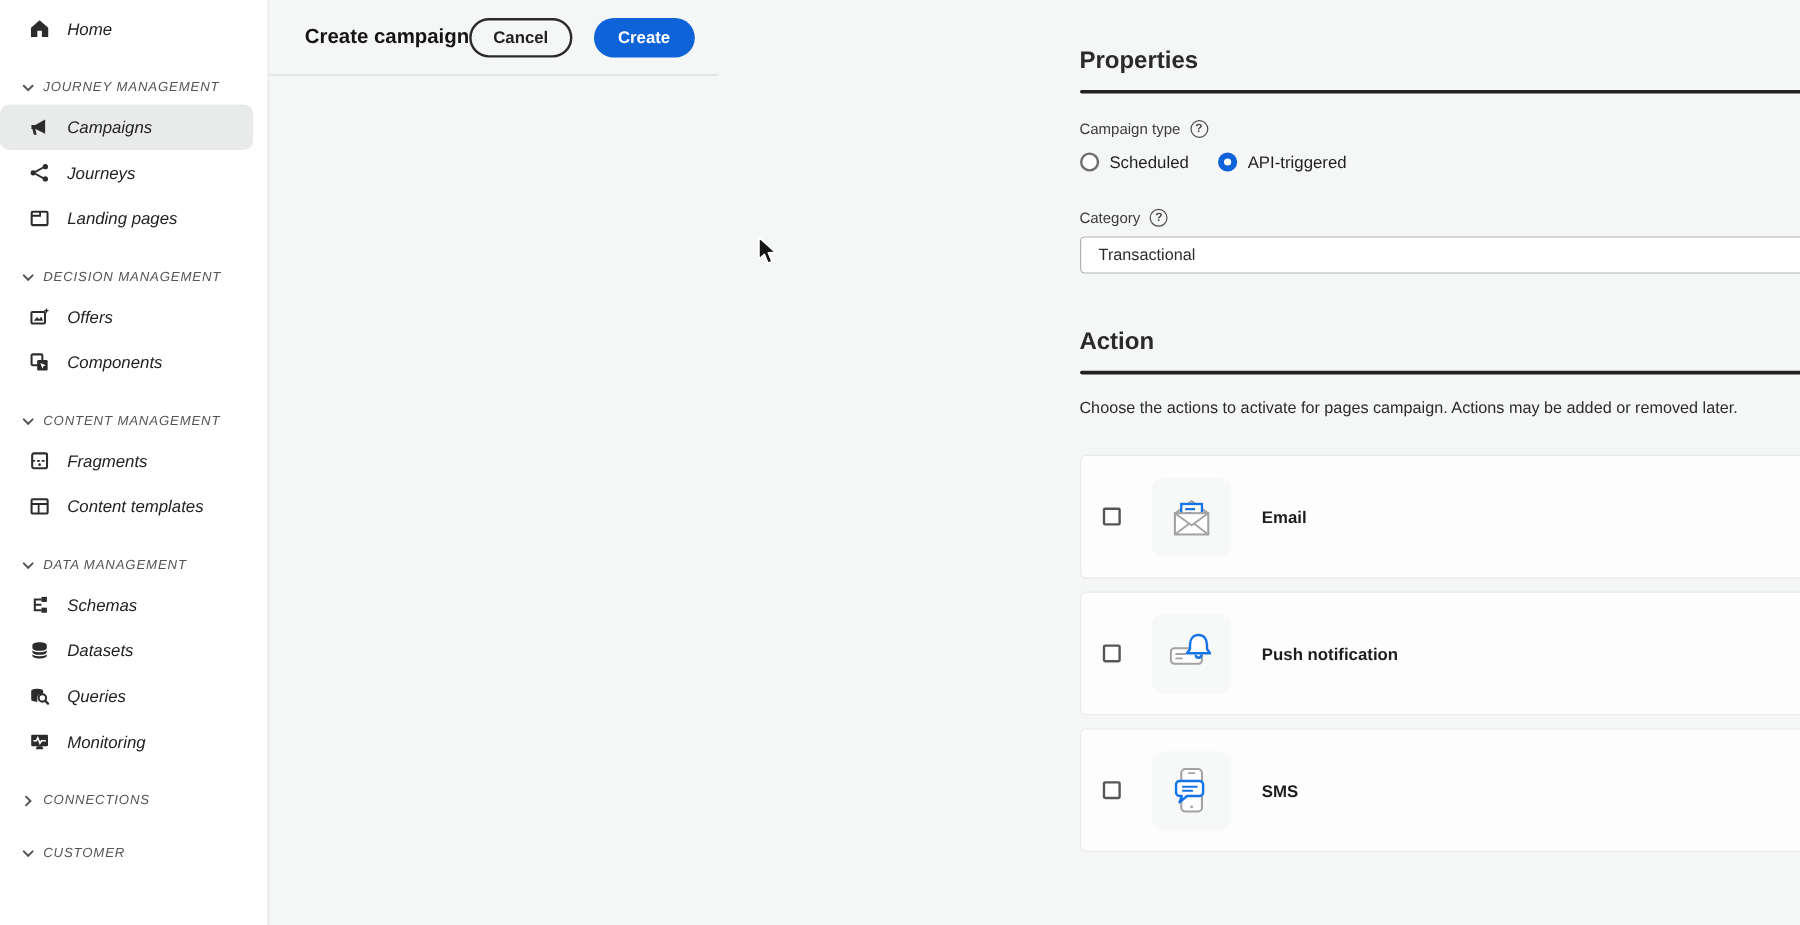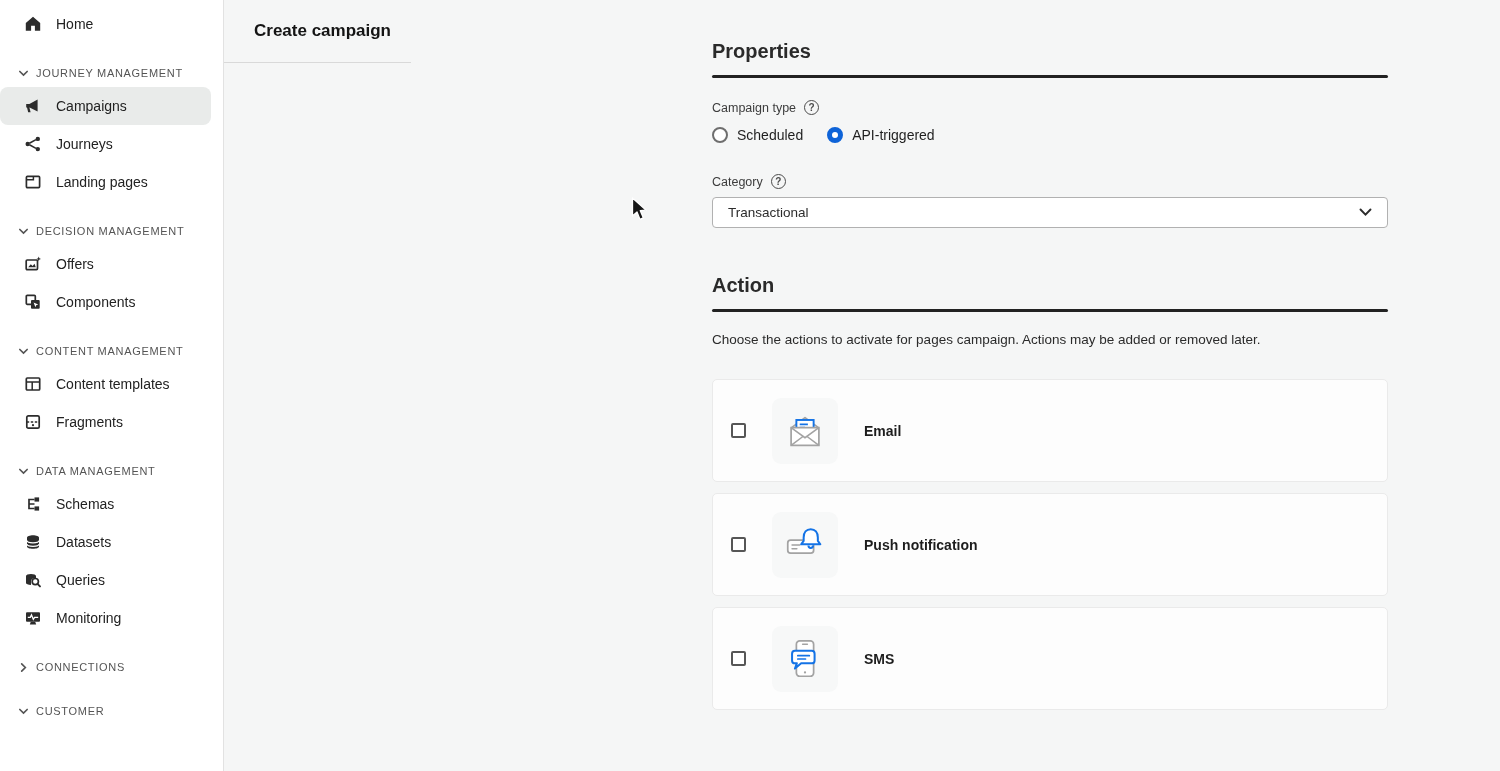--- a/index.html
+++ b/index.html
@@ -2,21 +2,21 @@
 <html><head>
 <meta charset="utf-8">
 <style>
   * { margin:0; padding:0; box-sizing:border-box; }
   html,body { width:1500px; height:771px; overflow:hidden; background:#fff;
     font-family:"Liberation Sans", sans-serif; }
   .app { position:relative; width:1500px; height:771px; display:flex; overflow:hidden; }
 
   
   .sidebar { width:224px; min-width:224px; height:771px; background:#ffffff;
-    border-right:1px solid #e2e2e2; padding-top:5px; }
+    border-right:1px solid #e2e2e2; padding-top:5px;font-style:italic; }
   .nav-item { height:38px; display:flex; align-items:center; padding-left:24px;
     gap:14px; font-size:14px; color:#222; margin-right:12px; border-radius:8px; cursor:pointer; }
   .nav-item.selected { background:#e9ebea; }
   .nav-icon { width:18px; height:18px; display:flex; align-items:center; justify-content:center; flex:none; }
   .nav-icon svg { display:block; }
   .nav-section { height:28px; margin-top:16px; display:flex; align-items:center;
     padding-left:17px; gap:7px; font-size:11px; letter-spacing:0.7px; color:#545454; cursor:pointer; }
   .chev { width:12px; height:12px; display:flex; align-items:center; justify-content:center; flex:none; }
 
   
@@ -163,38 +163,38 @@
             <path d="M2 3.8 L6 7.8 L10 3.8" fill="none" stroke="#545454" stroke-width="1.8" stroke-linecap="round"></path>
           </svg>
       </span>
       <span>CONTENT MANAGEMENT</span>
     </div>
 
 
     <div class="nav-item">
       <span class="nav-icon">
         <svg width="18" height="18" viewBox="0 0 18 18">
-            <rect x="2.3" y="3" width="13.4" height="12" rx="1" fill="none" stroke="#2c2c2c" stroke-width="1.7"></rect>
-            <path d="M2.3 7 L15.7 7 M8.2 7 L8.2 15" stroke="#2c2c2c" stroke-width="1.5" fill="none"></path>
-          </svg>
-      </span>
-      <span class="nav-label">Content templates</span>
-    </div>
-
-    <div class="nav-item">
-      <span class="nav-icon">
-        <svg width="18" height="18" viewBox="0 0 18 18">
             <rect x="2.8" y="2.8" width="12.4" height="12.4" rx="1.5" fill="none" stroke="#2c2c2c" stroke-width="1.7"></rect>
             <path d="M2.8 9 L15.2 9" stroke="#2c2c2c" stroke-width="1.4" stroke-dasharray="2.4 1.6"></path>
             <circle cx="9" cy="12.2" r="1.1" fill="#2c2c2c"></circle>
           </svg>
       </span>
       <span class="nav-label">Fragments</span>
     </div>
 
+    <div class="nav-item">
+      <span class="nav-icon">
+        <svg width="18" height="18" viewBox="0 0 18 18">
+            <rect x="2.3" y="3" width="13.4" height="12" rx="1" fill="none" stroke="#2c2c2c" stroke-width="1.7"></rect>
+            <path d="M2.3 7 L15.7 7 M8.2 7 L8.2 15" stroke="#2c2c2c" stroke-width="1.5" fill="none"></path>
+          </svg>
+      </span>
+      <span class="nav-label">Content templates</span>
+    </div>
+
     <div class="nav-section">
       <span class="chev">
         <svg width="11" height="11" viewBox="0 0 12 12">
             <path d="M2 3.8 L6 7.8 L10 3.8" fill="none" stroke="#545454" stroke-width="1.8" stroke-linecap="round"></path>
           </svg>
       </span>
       <span>DATA MANAGEMENT</span>
     </div>
 
     <div class="nav-item">
@@ -257,20 +257,24 @@
       </span>
       <span>CUSTOMER</span>
     </div>
 
   </aside>
 
   <div class="main">
 
     <header class="topbar">
       <h1>Create campaign</h1>
+      <div class="topbar-actions">
+        <button class="btn btn-secondary">Cancel</button>
+        <button class="btn btn-primary">Create</button>
+      </div>
     </header>
 
     <div class="content">
       <div class="col">
 
         <h2 class="section-heading h-props">Properties</h2>
         <div class="divider"></div>
 
         <div class="field-label-row">
           <span>Campaign type</span>

